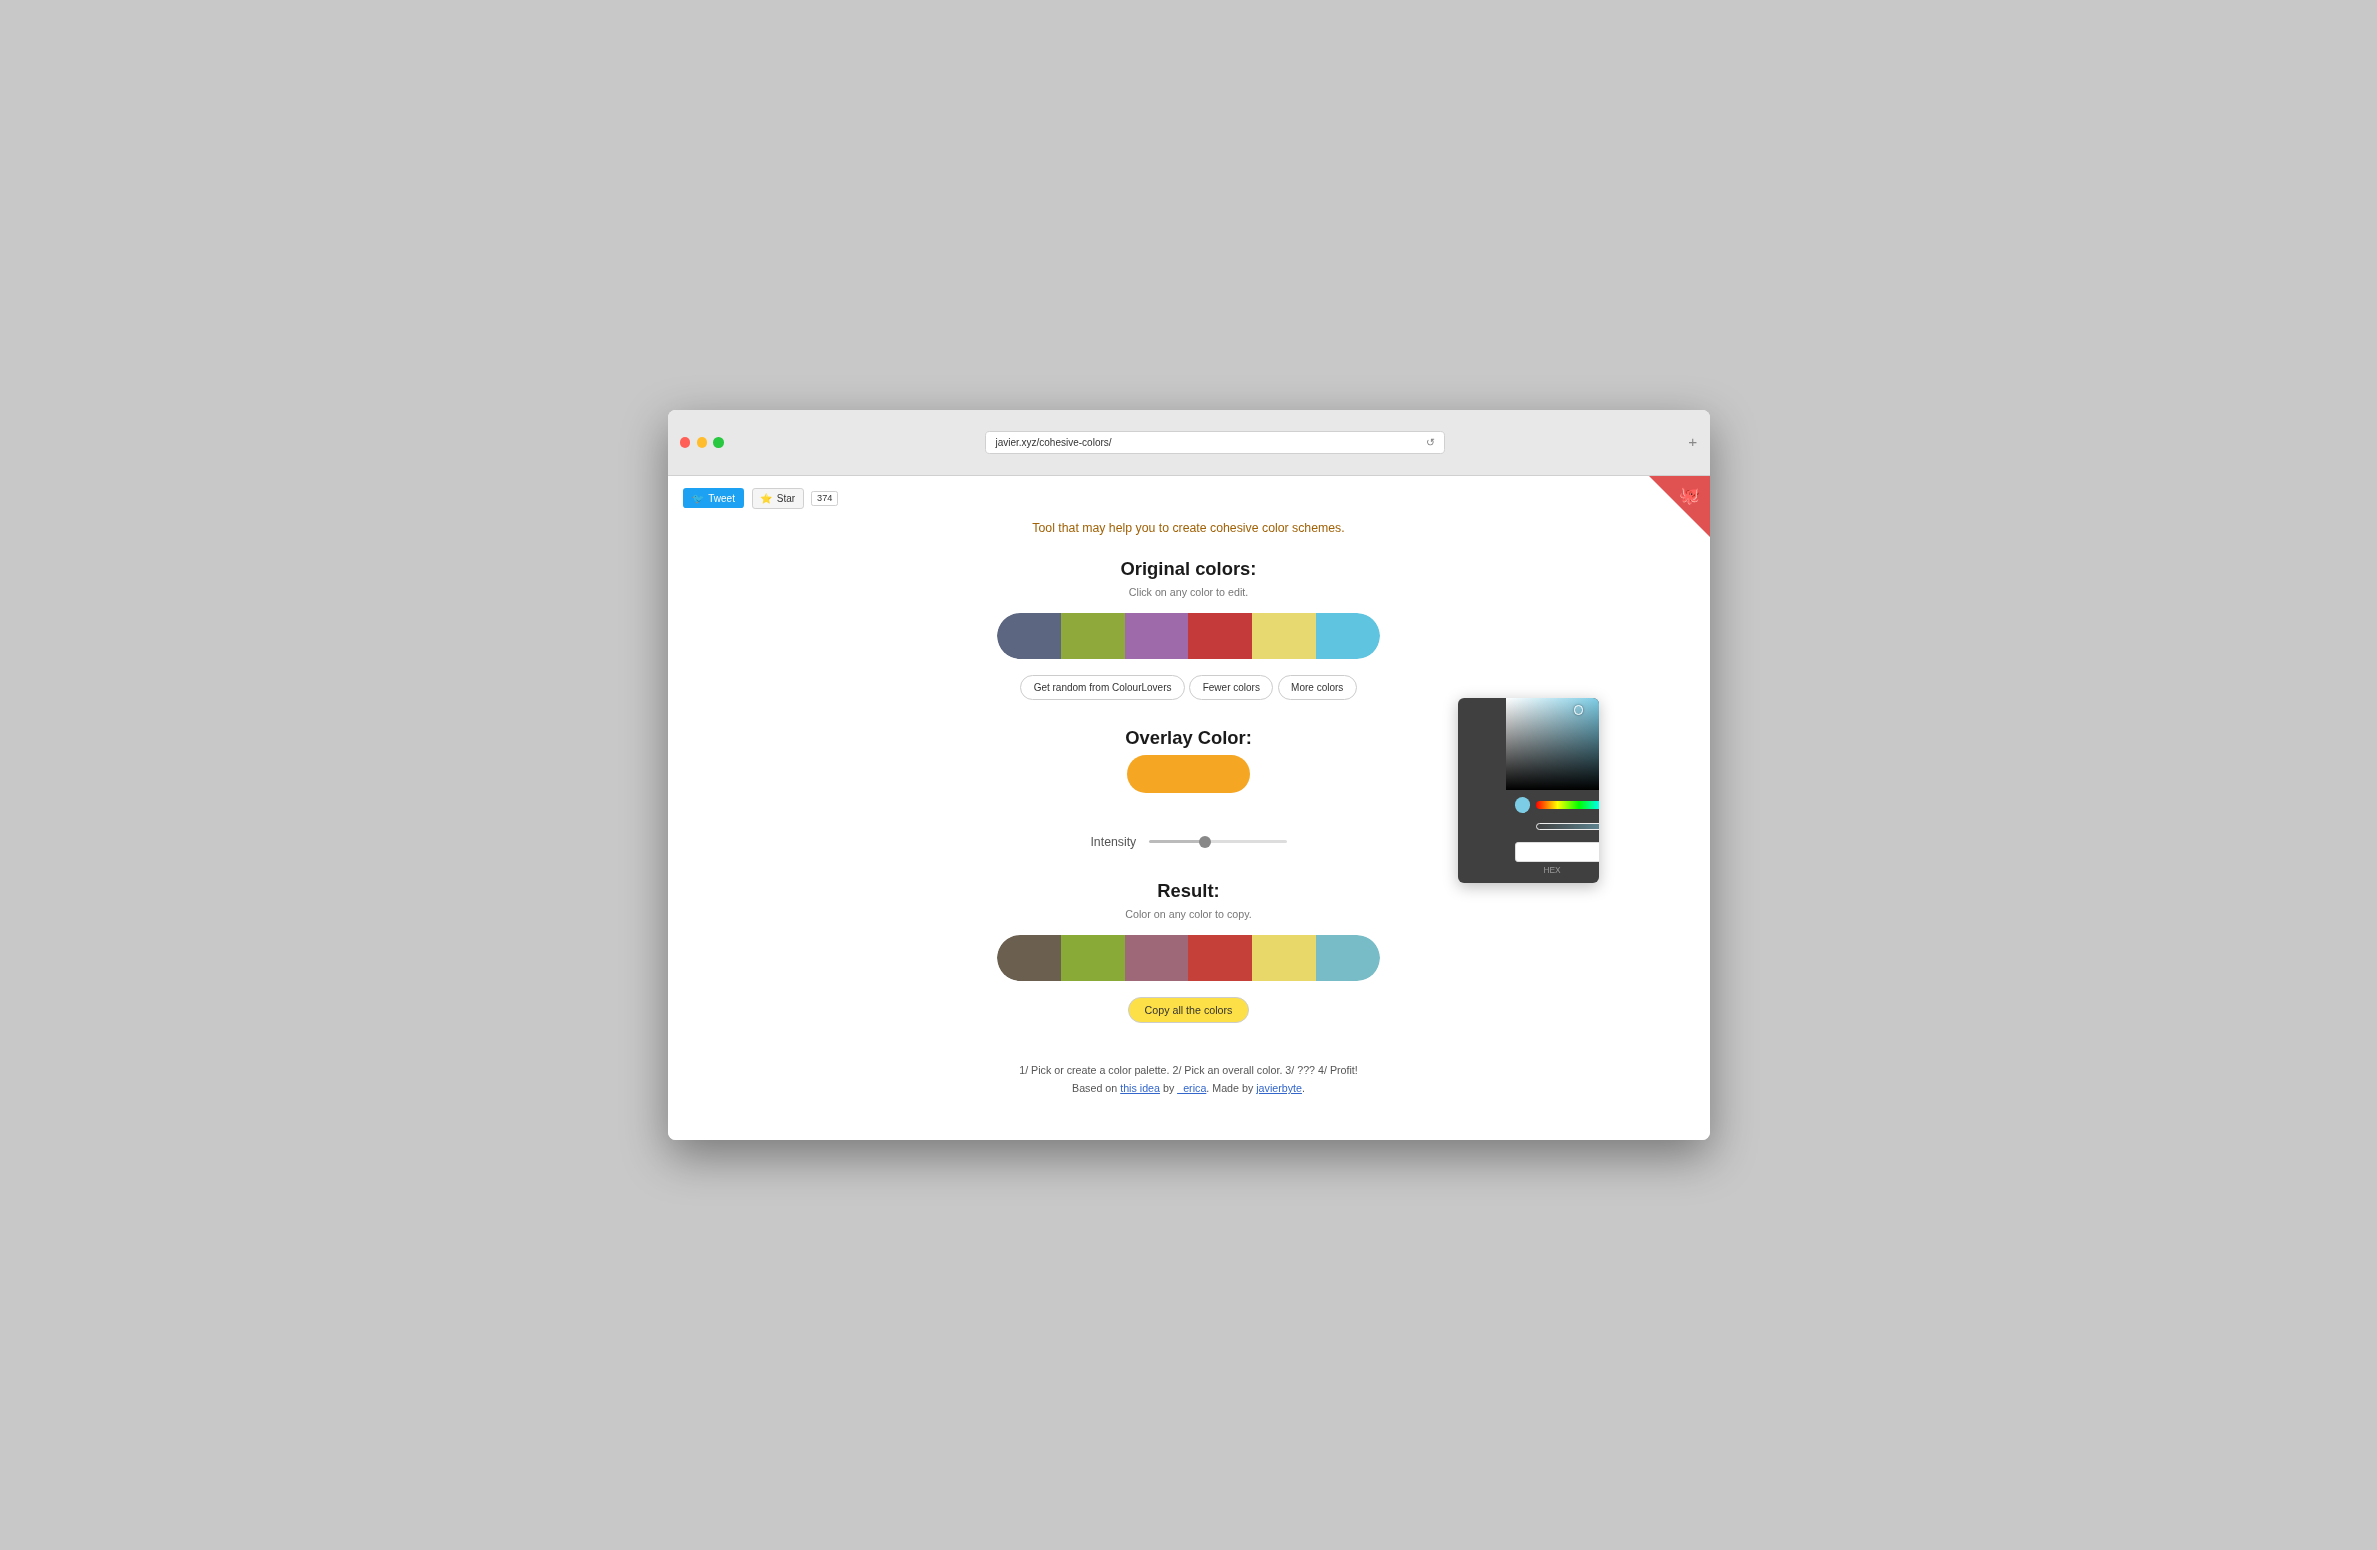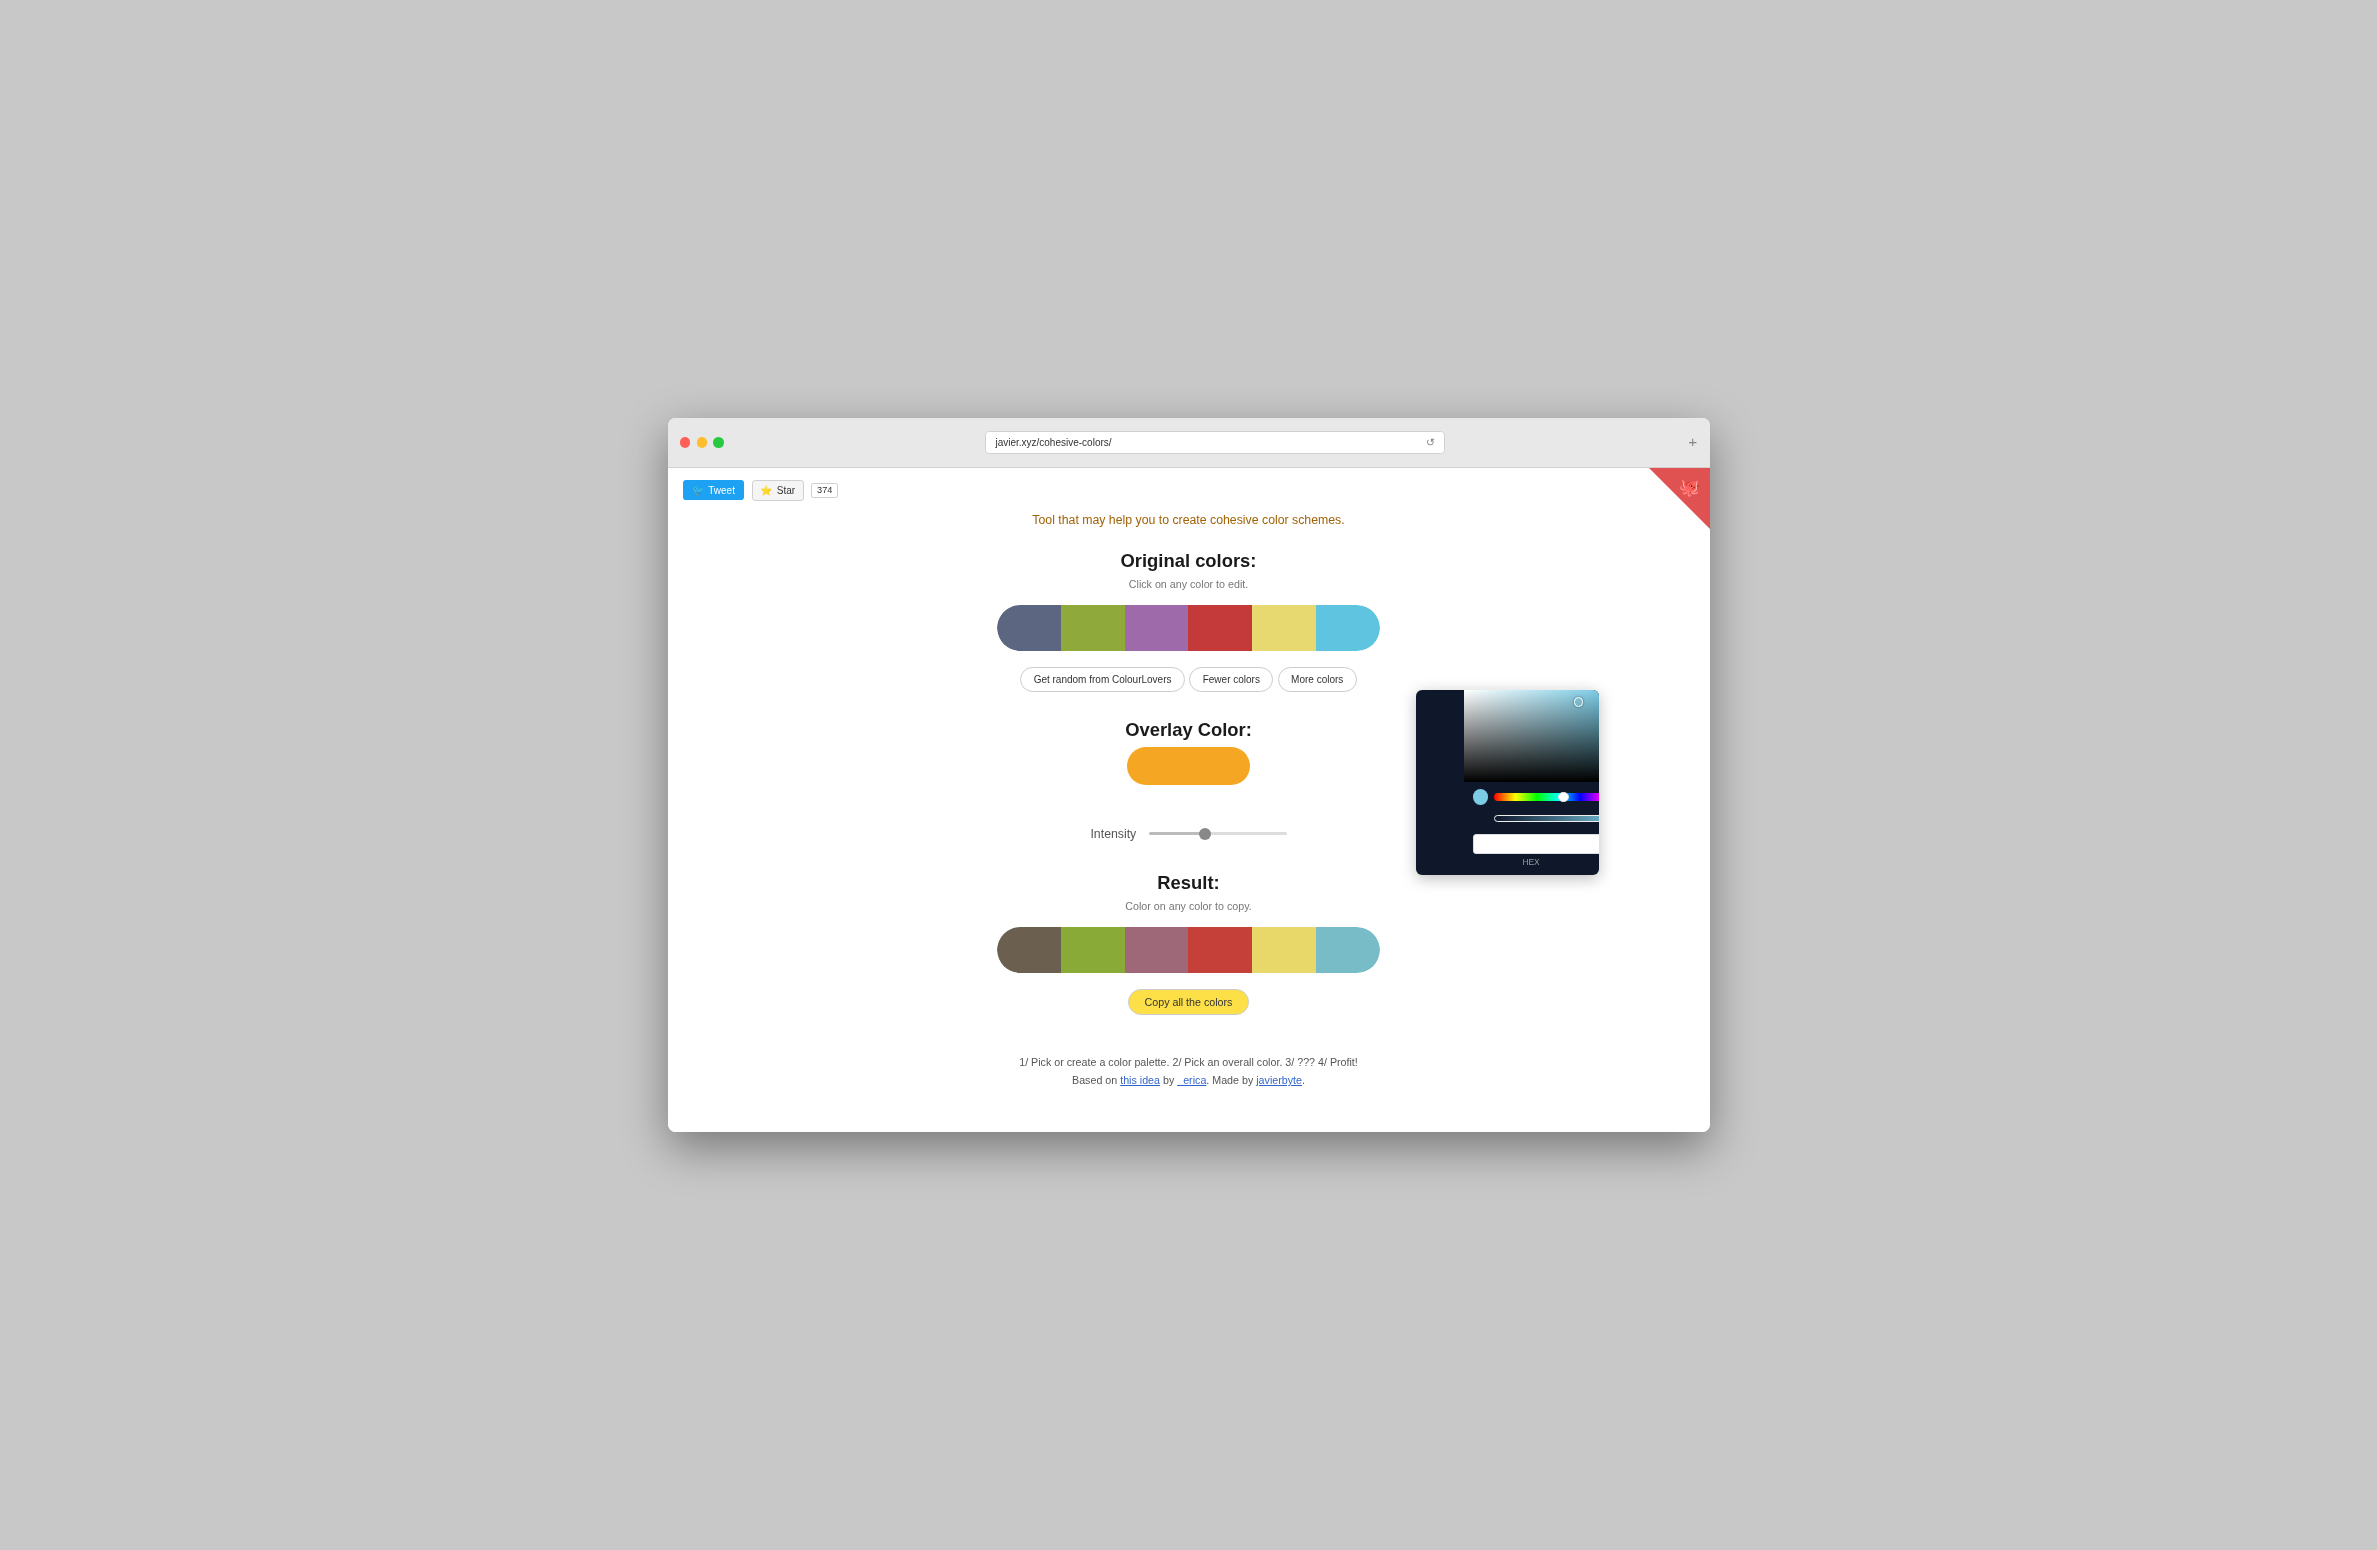--- a/index.html
+++ b/index.html
@@ -42,21 +42,21 @@
       border-radius: 50%;
       cursor: pointer;
     }
     .traffic-light.red { background: #ff5f57; }
     .traffic-light.yellow { background: #ffbd2e; }
     .traffic-light.green { background: #28c840; }
 
     .url-bar {
       flex: 1;
       max-width: 460px;
-      margin: 4px auto;
+      margin: 12px auto;
       background: white;
       border: 0.8px solid #d0d0d0;
       border-radius: 4.6px;
       padding: 3.8px 9.2px;
       font-size: 10px;
       color: #333;
       display: flex;
       align-items: center;
       justify-content: space-between;
     }
@@ -320,22 +320,22 @@
     .footer-links a {
       color: #3366cc;
       text-decoration: underline;
     }
 
     
     .color-picker-popup {
       position: absolute;
       top: 222px;
       right: 111px;
-      width: 183px;
-      background: #0f172a;
+      width: 141px;
+      background: #404040;
       border-radius: 6.1px;
       box-shadow: 0 3.1px 15.3px rgba(0,0,0,0.25);
       overflow: hidden;
       z-index: 100;
       padding-left: 48px;
     }
 
     .picker-gradient {
       width: 100%;
       height: 92px;

